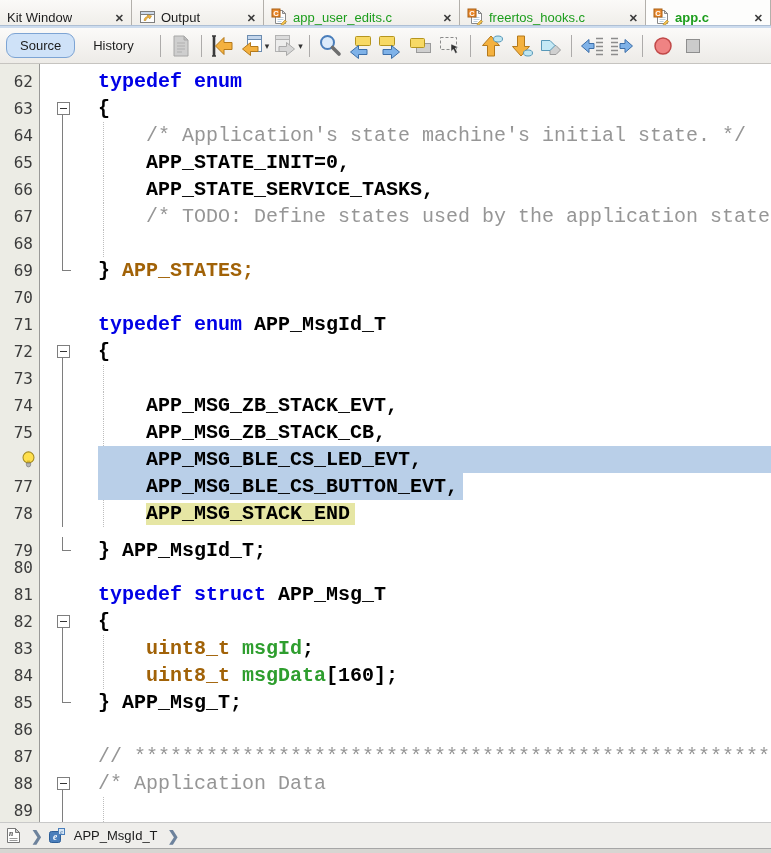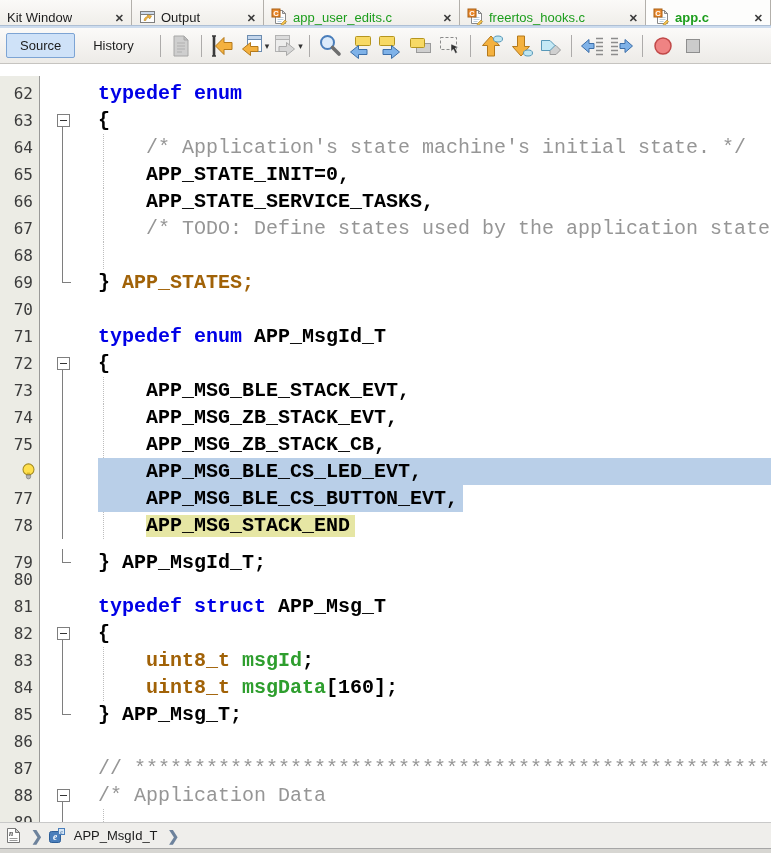--- a/index.html
+++ b/index.html
@@ -17,27 +17,27 @@
   .tab .tlabel.green{color:#1d9e1d;}
   .tab.active .tlabel{font-weight:bold;}
   .tab .tclose{margin-left:auto;padding-left:8px;font-size:11px;font-weight:bold;color:#3b3b3b;}
 
   
   #toolbar{position:absolute;left:0;top:28px;width:771px;height:36px;
            background:linear-gradient(#fbfaf9,#edebe7);border-bottom:1px solid #c6c4c0;box-sizing:border-box;
            display:flex;align-items:center;padding-left:6px;}
   .tb-btn{font-family:"Liberation Sans",sans-serif;font-size:13px;color:#1c1c1c;background:transparent;border:1px solid transparent;
           padding:4px 13px;margin-right:4px;border-radius:2px;}
-  .tb-btn.selected{background:#cfe2f8;border-color:#7da4d4;}
+  .tb-btn.selected{background:#cfe2f8;border-color:#7da4d4;border-radius:9px;}
   .tbsep{width:1px;height:22px;background:#adabaa;margin:0 5px;}
   .tbicon{width:26px;height:26px;margin:0 2px;display:flex;align-items:center;justify-content:center;}
   .tbcaret{font-size:9px;color:#333;margin:0 1px 0 -2px;}
 
   
-  #editor{position:absolute;left:0;top:64px;width:771px;height:758px;background:#fff;overflow:hidden;margin-top:12px;}
+  #editor{position:absolute;left:0;top:64px;width:771px;height:758px;background:#fff;overflow:hidden;}
   #gutterbg{position:absolute;left:0;top:0;width:40px;height:758px;background:#ecece5;border-right:1px solid #9a9a98;box-sizing:border-box;}
   .row{position:absolute;left:0;width:771px;height:27px;}
   .lnum{position:absolute;left:0;top:0;width:33px;height:27px;line-height:27px;text-align:right;
         font-family:"DejaVu Sans Mono",monospace;font-size:16px;color:#3c3c3c;}
   .bulb{position:absolute;left:20px;top:4px;}
   .hl-sel{position:absolute;top:0;height:27px;background:#b9cfe8;}
   .hl-occ{position:absolute;top:3px;height:22px;background:#e6e6a4;}
   .guide{position:absolute;left:103px;top:0;bottom:0;border-left:1px dotted #bdbdbd;}
   .foldbox{position:absolute;left:57px;top:7px;width:11px;height:11px;background:#fff;border:1px solid #7e7e7e;box-sizing:content-box;}
   .foldbox i{position:absolute;left:2px;right:2px;top:5px;height:1px;background:#333;}
@@ -303,21 +303,20 @@
           <div class="foldbox">
             <i></i>
           </div>
           <div class="fold-below"></div>
           <div class="ct"><span class="sp">{</span></div>
         </div>
         <div class="row" style="top: 301px;">
           <div class="lnum">73</div>
           <div class="guide"></div>
           <div class="fold-mid"></div>
-          <div class="ct"><span class="sp">    APP_MSG_BLE_STACK_EVT,</span></div>
         </div>
         <div class="row" style="top: 328px;">
           <div class="lnum">74</div>
           <div class="guide"></div>
           <div class="fold-mid"></div>
           <div class="ct"><span class="sp">    APP_MSG_ZB_STACK_EVT,</span></div>
         </div>
         <div class="row" style="top: 355px;">
           <div class="lnum">75</div>
           <div class="guide"></div>

